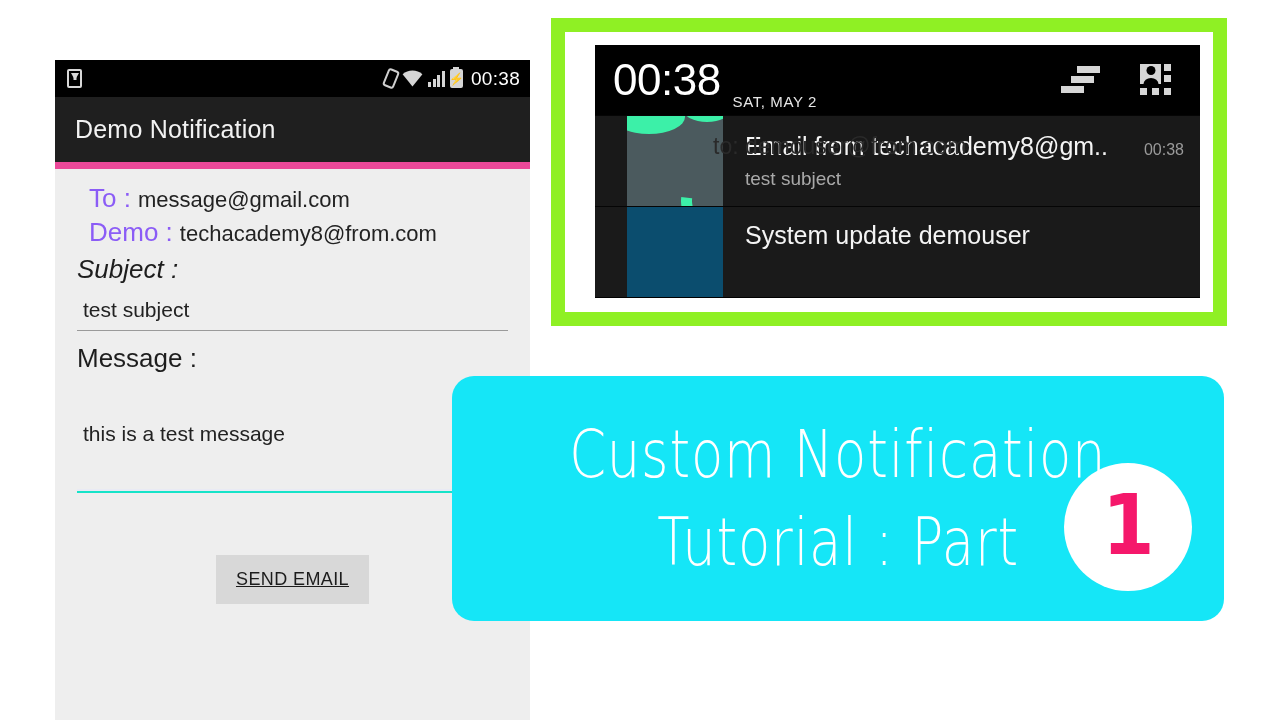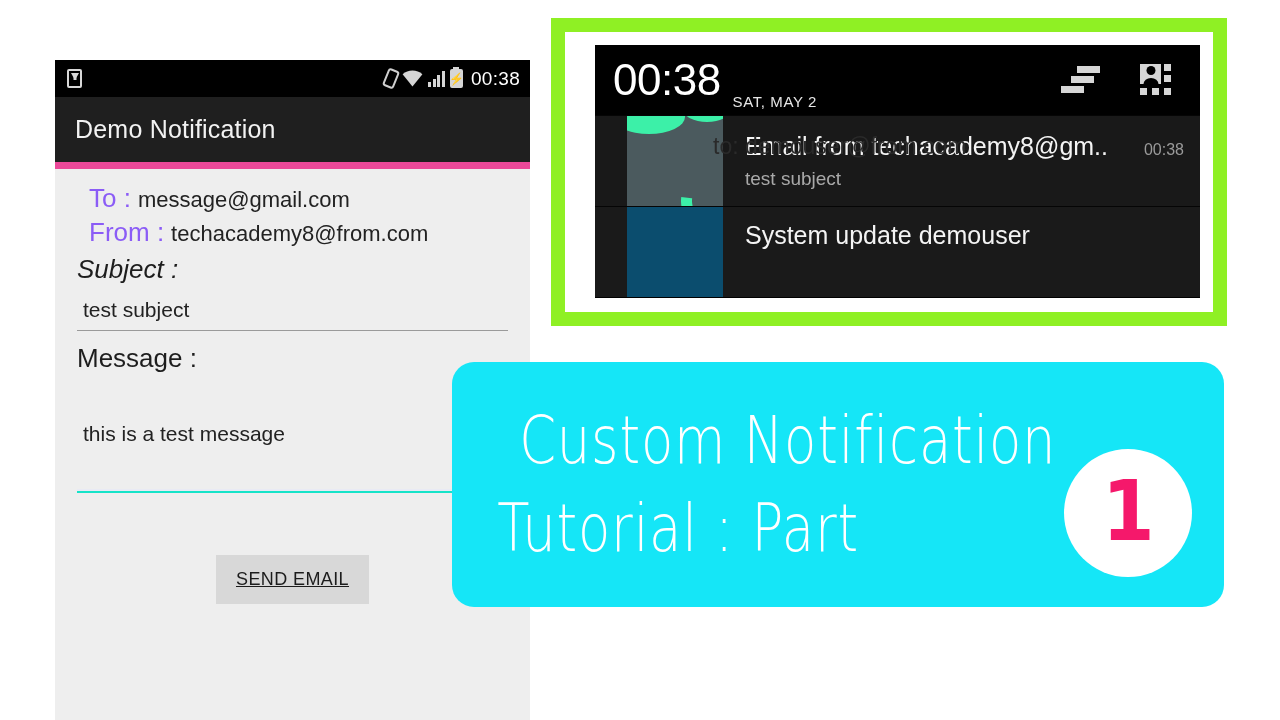--- a/index.html
+++ b/index.html
@@ -382,28 +382,28 @@
     pointer-events: none;
   }
 
   .notif-row.second .notif-body { padding-top: 14px; }
   .notif-row.second .notif-title { font-size: 25px; }
 
   
   #banner {
     position: absolute;
     left: 452px;
-    top: 362px;
+    top: 376px;
     width: 772px;
     height: 245px;
     background: #15e6f7;
     border-radius: 22px;
     display: flex;
     flex-direction: column;
-    align-items: flex-start;
+    align-items: center;
     justify-content: center;
   }
   .banner-line {
     color: #ffffff;
     font-size: 66px;
     line-height: 1.32;
     letter-spacing: 1px;
     font-weight: 300;
     font-family: "DejaVu Sans", sans-serif;
     transform: scaleX(0.80);
@@ -478,21 +478,21 @@
           <span class="field-label">To :</span>
           <span class="field-input-wrap">
             <span class="field-value" placeholder="To">message@gmail.com</span>
             <span class="field-underline"></span>
           </span>
         </div>
       </div>
 
       <div class="field-row">
         <div class="field-line">
-          <span class="field-label">From :</span>
+          <span class="field-label">Demo :</span>
           <span class="field-input-wrap">
             <span class="field-value" placeholder="From">techacademy8@from.com</span>
             <span class="field-underline"></span>
           </span>
         </div>
       </div>
 
       <div class="subject-block">
         <div class="subject-label">Subject :</div>
         <div class="subject-value" placeholder="Subject">test subject</div>

